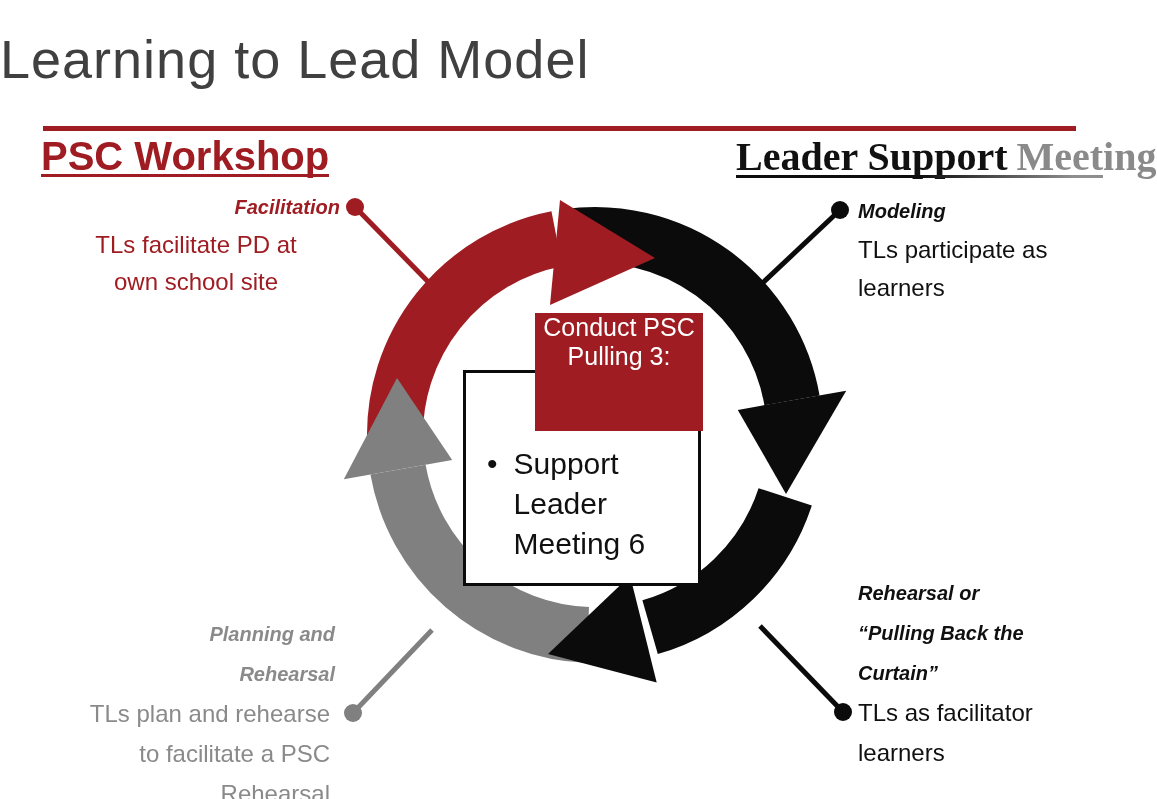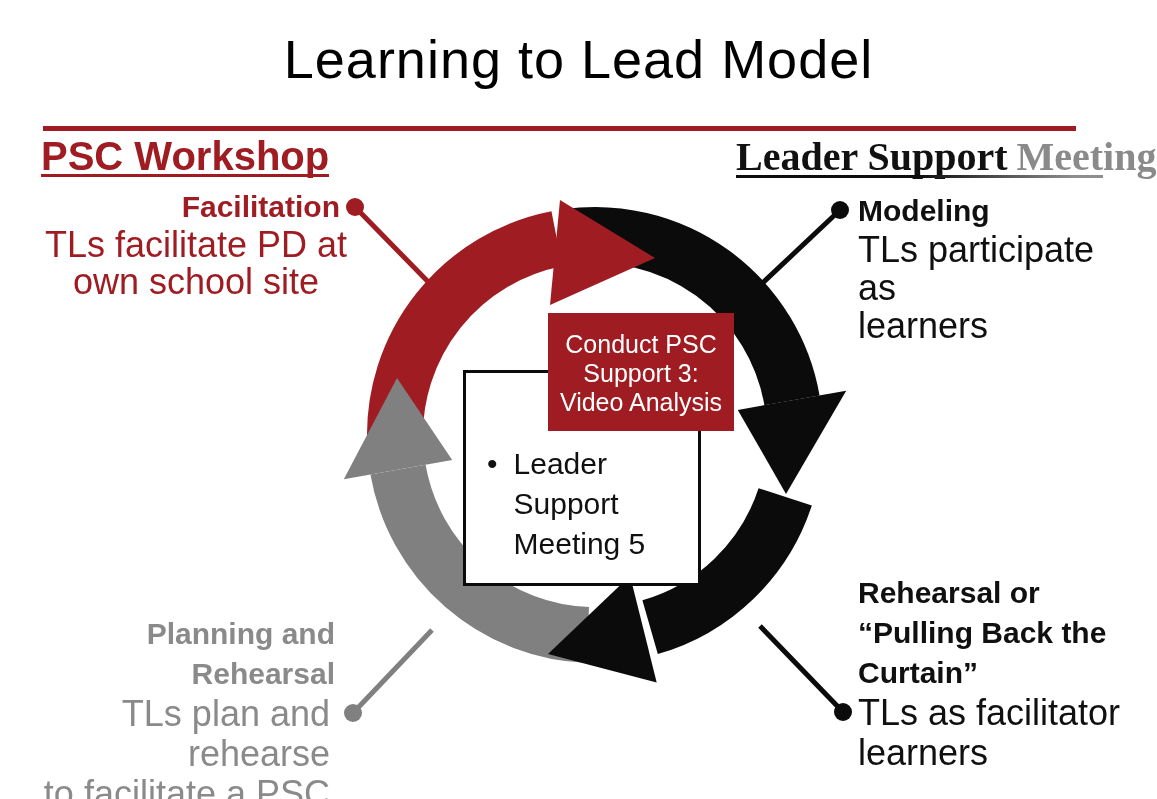--- a/index.html
+++ b/index.html
@@ -1,51 +1,51 @@
 <!DOCTYPE html>
 <html><head>
 <meta charset="utf-8">
 <style>
   html,body{margin:0;padding:0;background:#fff;}
   .stage{position:relative;width:1157px;height:799px;background:#ffffff;overflow:hidden;
          font-family:"Liberation Sans",sans-serif;}
   .abs{position:absolute;}
   
-  .title{left:0;top:28px;width:1157px;text-align:center;font-size:54px;font-weight:400;
-         color:#000000;letter-spacing:1px;}
+  .title{left:0;top:28px;width:1157px;text-align:left;font-size:54px;font-weight:400;
+         color:#404040;letter-spacing:1px;}
   .divider{left:43px;top:126px;width:1033px;height:5px;background:#9F1D22;}
   
   .heading{font-size:40px;font-weight:700;line-height:31px;}
   .psc-heading{left:41px;top:141px;color:#9F1D22;border-bottom:3px solid #9F1D22;padding-bottom:2px;display:inline-block;}
   .leader-heading{left:736px;top:141px;color:#111;font-family:Liberation Serif, serif;}
   .leader-underline{left:736px;top:175px;width:367px;height:3px;
         background:linear-gradient(90deg,#0d0d0d 0%,#0d0d0d 50%,#8e8e8e 92%);}
   .part-gray{color:#8a8a8a;margin-left:9px;}
   
-  .label-it{font-size:30px;font-weight:700;line-height:40px;}
-  .body-tx{font-size:36px;line-height:38px;}
+  .label-it{font-size:20px;font-weight:700;font-style:italic;line-height:40px;}
+  .body-tx{font-size:24px;line-height:38px;}
   .red-tx{color:#9F1D22;}
   .black-tx{color:#101010;}
   .gray-tx{color:#8a8a8a;margin-top:44px;}
   .facilitation{left:40px;top:187px;width:300px;text-align:right;}
   .left-body{left:40px;top:226px;width:312px;text-align:center;line-height:37px;}
   .modeling{left:858px;top:191px;width:280px;text-align:left;}
   .tr-body{left:858px;top:231px;width:280px;}
   .planning{left:40px;top:570px;width:295px;text-align:right;}
   .bl-body{left:5px;top:650px;width:325px;text-align:right;line-height:40px;}
   .debrief{left:858px;top:573px;width:300px;}
   .br-body{left:858px;top:693px;width:290px;line-height:40px;}
   
   .white-box{left:463px;top:370px;width:238px;height:216px;background:#fff;border:3px solid #0b0b0b;
              box-sizing:border-box;z-index:3;}
   .bullet-row{position:absolute;left:21px;top:71px;display:flex;}
   .bullet{font-size:30px;line-height:40px;color:#101010;margin-right:16px;}
   .bullet-lines{font-size:30px;line-height:40px;color:#101010;}
-  .red-box{left:548px;top:313px;width:186px;height:118px;background:#9F1D22;z-index:4;
-           color:#ffffff;text-align:center;font-size:25px;line-height:29px;padding-top:17px;
+  .red-box{left:535px;top:313px;width:168px;height:118px;background:#9F1D22;z-index:4;
+           color:#ffffff;text-align:center;font-size:25px;line-height:29px;
            box-sizing:border-box;}
   svg.cycle{position:absolute;left:0;top:0;z-index:2;}
   svg .arc{fill:none;}
 </style>
 </head>
 <body>
 
 <div class="stage">
 
   <div class="abs title">Learning to Lead Model</div>
@@ -113,26 +113,25 @@
   </div>
   <div class="abs body-tx black-tx br-body">
     <div>TLs as facilitator</div>
     <div>learners</div>
   </div>
 
   <div class="abs white-box">
     <div class="bullet-row">
       <span class="bullet">•</span>
       <div class="bullet-lines">
+        <div>Support</div>
         <div>Leader</div>
-        <div>Support</div>
-        <div>Meeting 5</div>
+        <div>Meeting 6</div>
       </div>
     </div>
   </div>
 
   <div class="abs red-box">
     <div>Conduct PSC</div>
-    <div>Support 3:</div>
-    <div>Video Analysis</div>
+    <div>Pulling 3:</div>
   </div>
 
 </div>
 
 </body></html>

